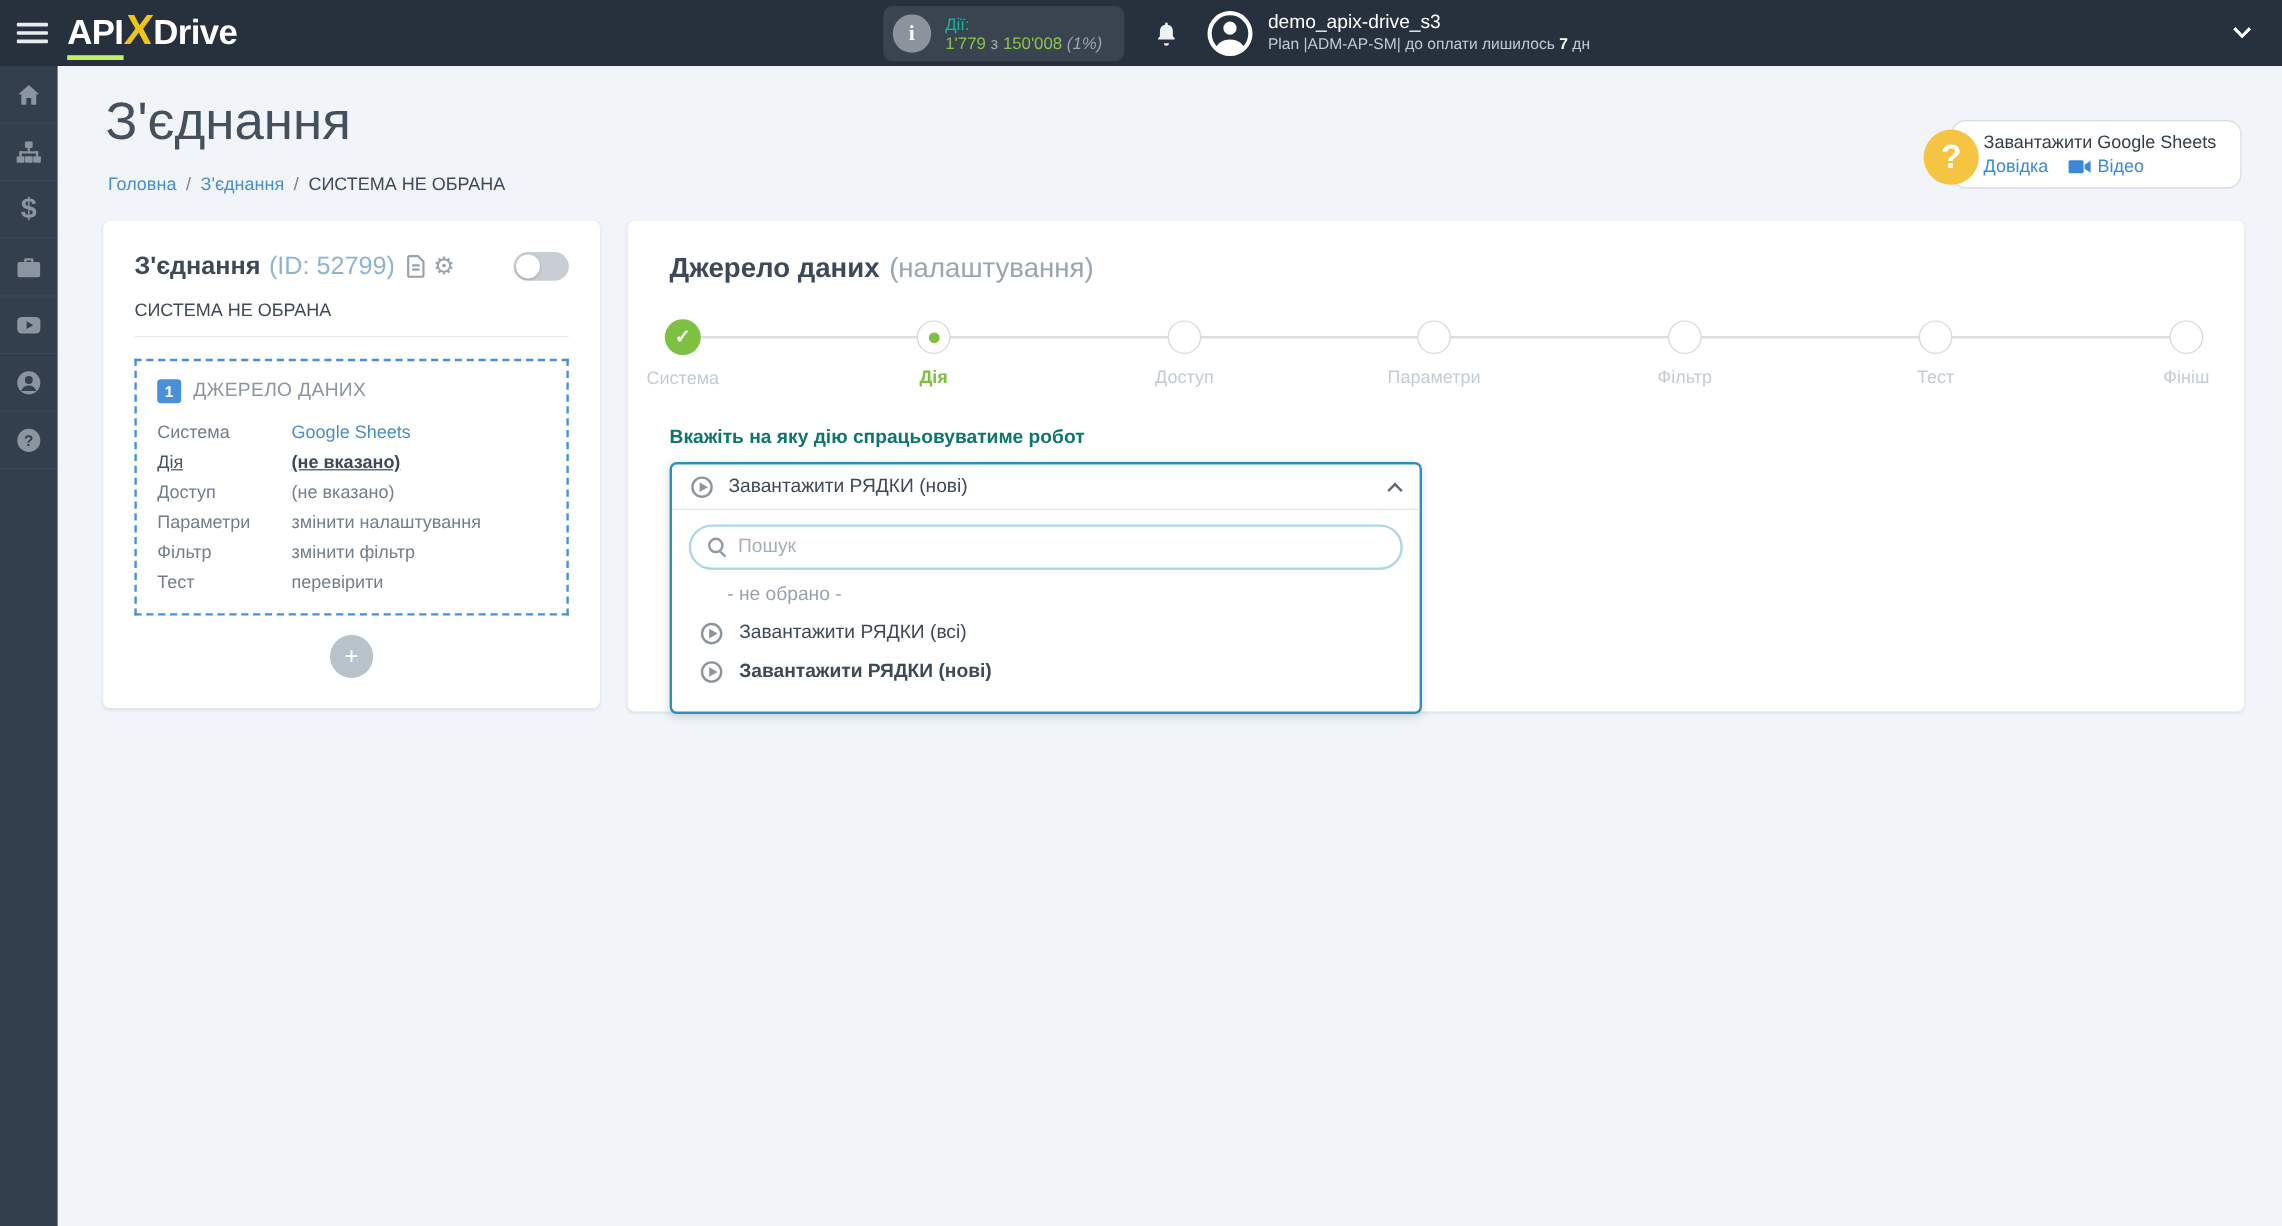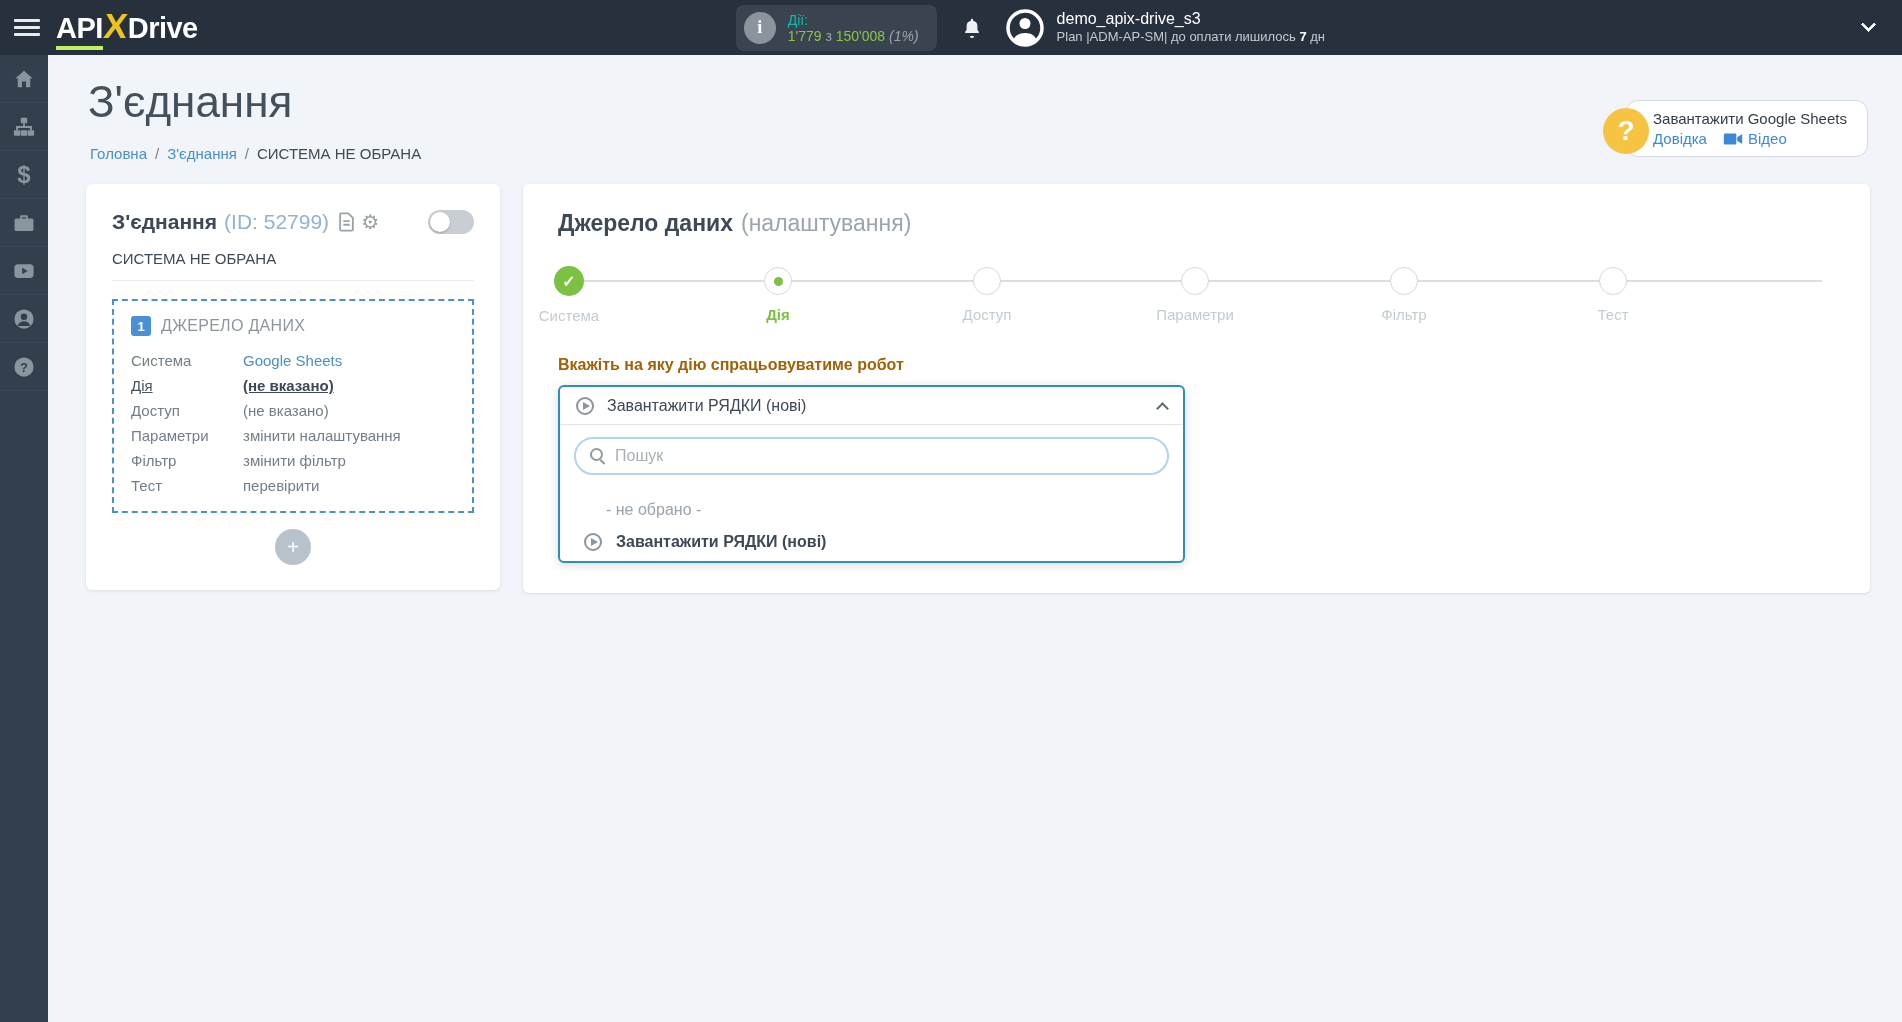--- a/index.html
+++ b/index.html
@@ -111,21 +111,21 @@
   .step-circle { width:28px; height:28px; margin-top:1px; border-radius:50%; background:#fff;
                  border:1px solid #d3d9de; display:flex; align-items:center; justify-content:center; z-index:1; }
   .step .check { display:none; color:#fff; font-size:16px; font-weight:bold; }
   .step .dot { display:none; width:9px; height:9px; border-radius:50%; background:#7cc142; }
   .step.done .step-circle { width:30px; height:30px; margin-top:0; background:#7cc142; border:none; }
   .step.done .check { display:block; }
   .step.active .dot { display:block; }
   .step-label { margin-top:11px; font-size:15px; color:#c3ccd3; }
   .step.active .step-label { color:#7cc142; font-weight:bold; }
 
-  .action-label { position:absolute; left:35px; top:172px; font-size:16px; font-weight:bold; color:#a16207; }
+  .action-label { position:absolute; left:35px; top:172px; font-size:16px; font-weight:bold; color:#0f766e; }
 
   .selectbox { position:absolute; left:35px; top:201px; width:627px; background:#fff;
                border:2px solid #2e8fbc; border-radius:6px; box-shadow:0 2px 8px rgba(40,50,60,0.18); }
   .select-row { height:38px; display:flex; align-items:center; padding:0 16px;
                 border-bottom:1px solid #e1e5e9; cursor:pointer; }
   .play-icon { width:18px; height:18px; border:2px solid #8b959e; border-radius:50%; position:relative; flex:none; }
   .play-icon::after { content:''; position:absolute; left:5px; top:3px;
                       border-left:7px solid #8b959e; border-top:4px solid transparent; border-bottom:4px solid transparent; }
   .select-value { margin-left:13px; font-size:16px; color:#3d4956; }
   .chevron-up { width:9px; height:9px; border-top:2px solid #5f6a74; border-left:2px solid #5f6a74;
@@ -136,21 +136,21 @@
                  align-items:center; padding:0 14px; }
   .search-icon { width:16px; height:16px; position:relative; flex:none; }
   .search-icon::before { content:''; position:absolute; left:0; top:0; width:9px; height:9px;
                          border:2px solid #8f99a2; border-radius:50%; }
   .search-icon::after { content:''; position:absolute; left:11px; top:11px; width:6px; height:2px;
                         background:#8f99a2; transform:rotate(45deg); transform-origin:0 0; }
   .search-input { border:none; outline:none; margin-left:9px; font-size:16px; color:#3d4956;
                   flex:1; font-family:"Liberation Sans", sans-serif; background:transparent; }
   .search-input::placeholder { color:#a6b0ba; }
   .options { margin-top:12px; }
-  .option { display:flex; align-items:flex-end; height:32px; font-size:16px; color:#3d4956;
+  .option { display:flex; align-items:flex-start; height:32px; font-size:16px; color:#3d4956;
             padding-left:10px; cursor:pointer; }
   .option .play-icon { margin-right:14px; }
   .option.bold { font-weight:bold; }
   .option.muted { color:#9aa3ad; }
   .option.no-icon { padding-left:32px; }
 </style>
 </head>
 <body>
 
 <div class="topbar">
@@ -365,40 +365,48 @@
         <div class="step-label">Параметри</div>
       </div>
       <div class="step pending">
         <div class="step-circle"></div>
         <div class="step-label">Фільтр</div>
       </div>
       <div class="step pending">
         <div class="step-circle"></div>
         <div class="step-label">Тест</div>
       </div>
+      <div class="step pending">
+        <div class="step-circle"></div>
+        <div class="step-label">Фініш</div>
+      </div>
     </div>
 
     <div class="action-label">Вкажіть на яку дію спрацьовуватиме робот</div>
 
     <div class="selectbox">
       <div class="select-row">
         <span class="play-icon"></span>
         <span class="select-value">Завантажити РЯДКИ (нові)</span>
         <span class="chevron-up"></span>
       </div>
       <div class="dropdown">
         <div class="search-pill">
           <span class="search-icon"></span>
           <input class="search-input" autofocus="" placeholder="Пошук" style="">
         </div>
         <div class="options">
           <div class="option muted no-icon">
 
             <span>- не обрано -</span>
           </div>
+          <div class="option">
+            <span class="play-icon"></span>
+            <span>Завантажити РЯДКИ (всі)</span>
+          </div>
           <div class="option bold">
             <span class="play-icon"></span>
             <span>Завантажити РЯДКИ (нові)</span>
           </div>
         </div>
       </div>
     </div>
   </div>
 </div>
 

